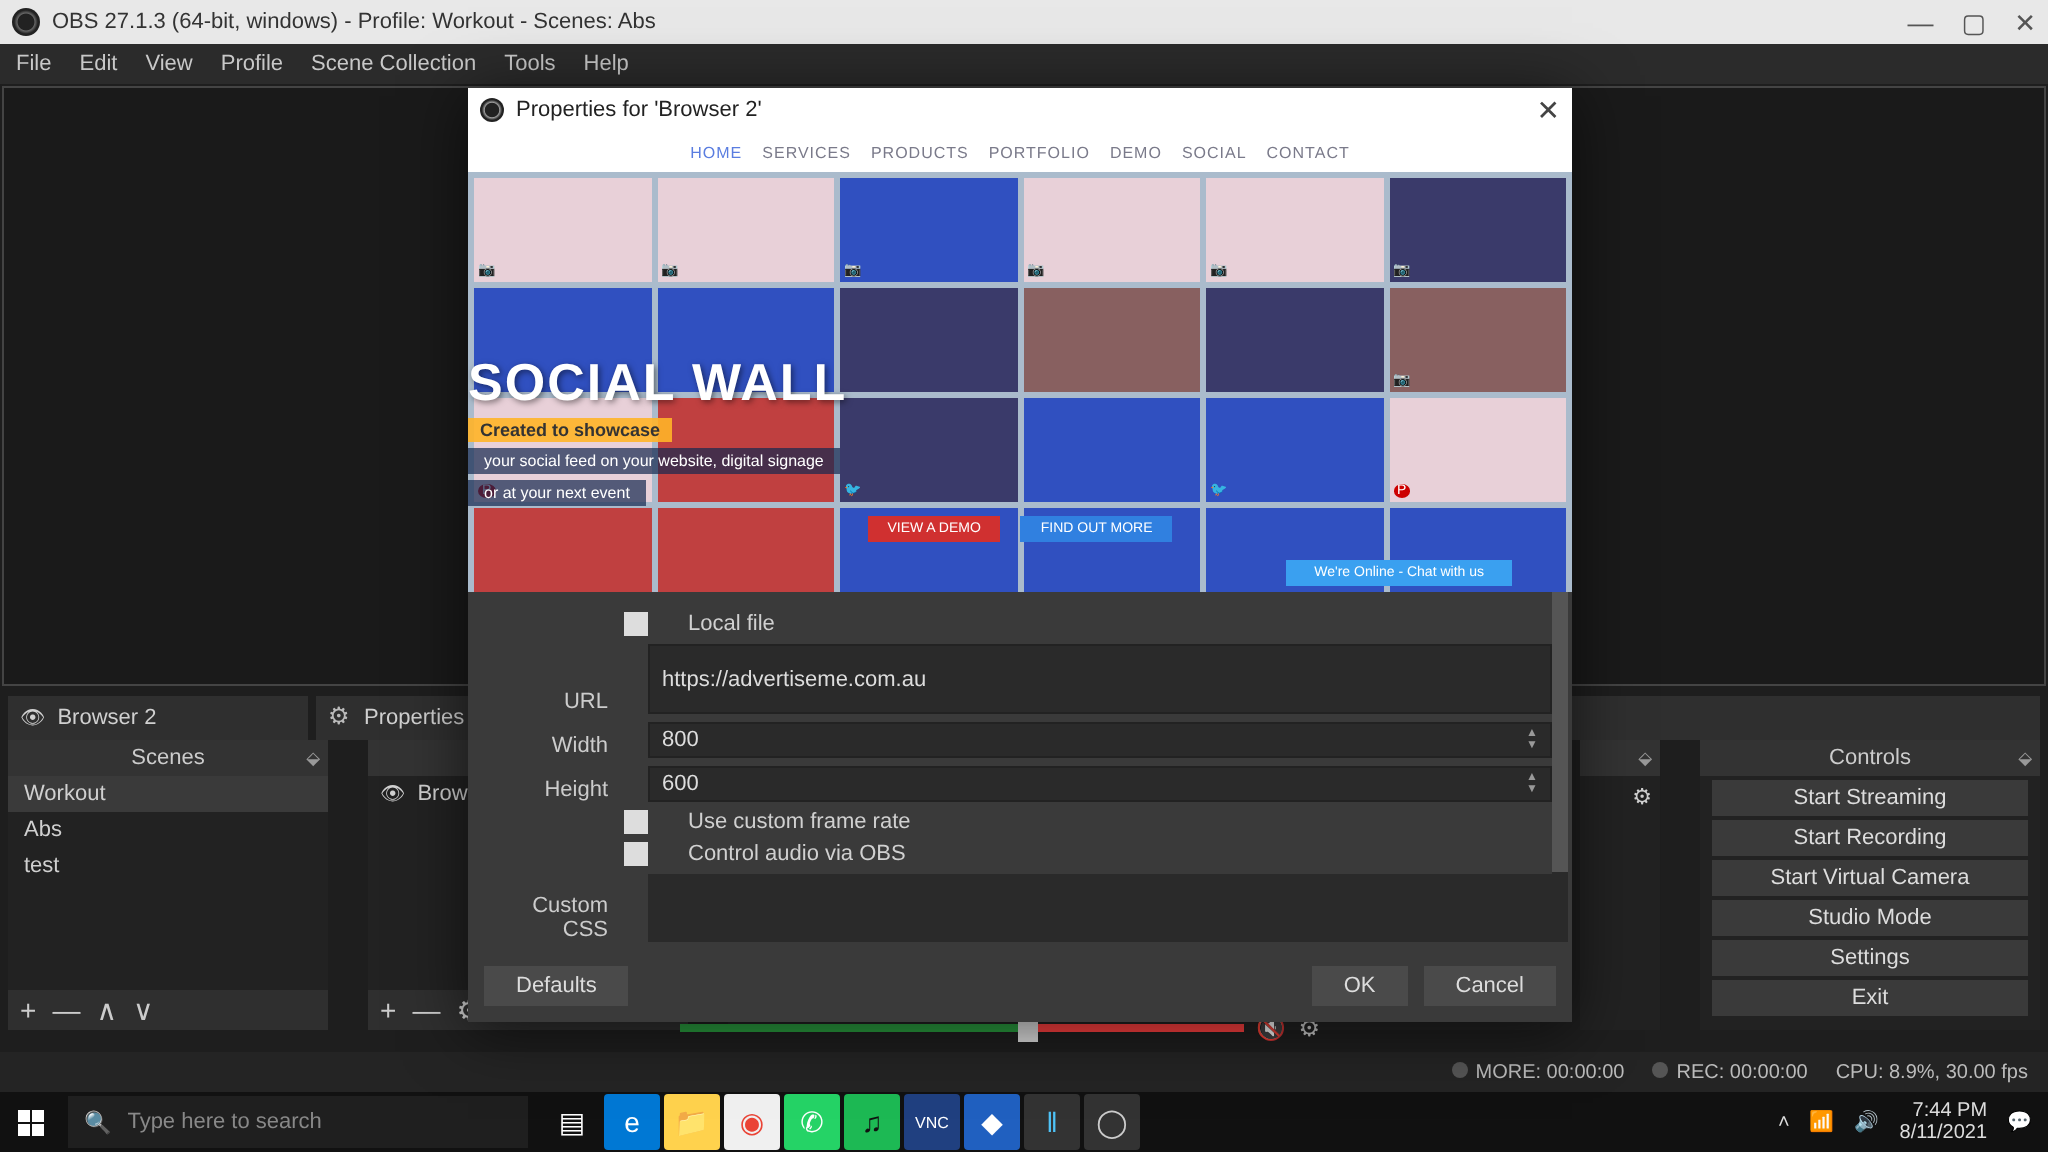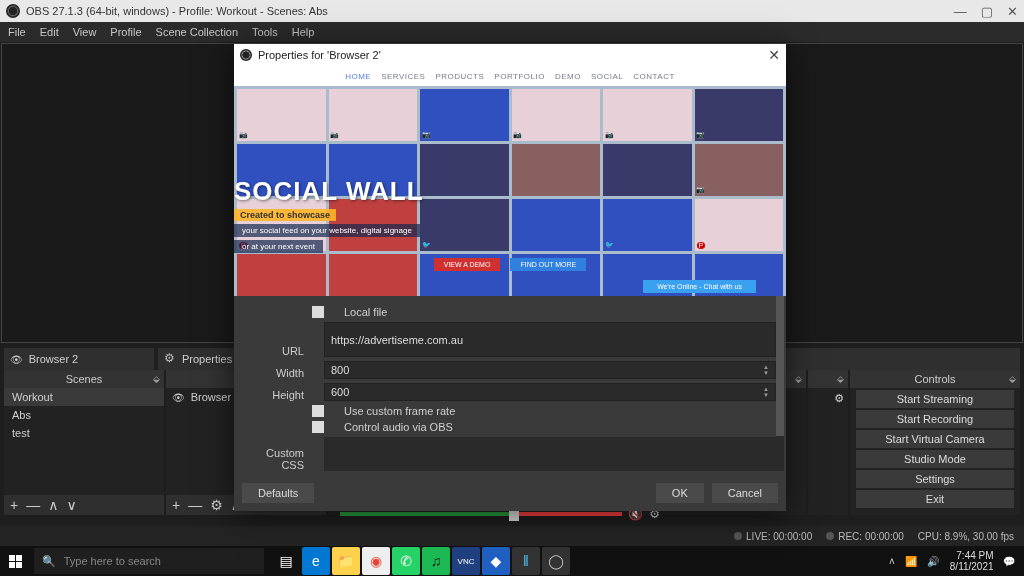--- a/index.html
+++ b/index.html
@@ -16,21 +16,21 @@
 
 
 .main { height: 300px; background: #1a1a1a; border: 1px solid #444; margin: 1px; position: relative; }
 
 
 .panels-top { position:absolute; top:348px; left:4px; right:4px; display:flex; gap:4px; height:22px; }
 .panels-top .seg { background:#2f2f2f; display:flex; align-items:center; padding:0 6px; gap:6px; }
 .gear { display:inline-block; width:12px; height:12px; position:relative; }
 .gear::before { content:"⚙"; font-size:12px; color:#bbb; position:absolute; top:-2px; }
 
-.panel-row { position:absolute; top:370px; left:4px; right:4px; display:flex; gap:2px; height:145px; }
+.panel-row { position:absolute; top:370px; left:4px; right:4px; display:flex; gap:20px; height:145px; }
 .panel { background:#2a2a2a; display:flex; flex-direction:column; }
 .panel .hdr { background:#333; height:18px; display:flex; align-items:center; justify-content:center; color:#ccc; position:relative; }
 .panel .hdr .tri { position:absolute; right:4px; font-size:9px; color:#999; }
 .panel .body { flex:1; background:#222; }
 .scene-item { padding:3px 8px; }
 .scene-item.sel { background:#3a3a3a; }
 .src-item { display:flex; align-items:center; gap:6px; padding:3px 6px; }
 .src-item .eye::before { content:"👁"; font-size:10px; }
 
 .panel .footer { height:20px; background:#2f2f2f; display:flex; align-items:center; gap:8px; padding:0 6px; font-size:14px; color:#ccc; }
@@ -220,21 +220,21 @@
 
 <div class="mixer-strip">
   <div class="mixer-bar">
       <div class="mixer-handle"></div>
     </div>
   <span class="mute">🔇</span>
   <span class="mix-gear">⚙</span>
 </div>
 
 <div class="statusbar">
-  <span><span class="dot"></span><span>LIVE: 00:00:00</span></span>
+  <span><span class="dot"></span><span>MORE: 00:00:00</span></span>
   <span><span class="dot"></span><span>REC: 00:00:00</span></span>
   <span>CPU: 8.9%, 30.00 fps</span>
 </div>
 
 <div class="taskbar">
   <div class="start">
       <div class="winlogo">
         <div></div>
         <div></div>
         <div></div>

